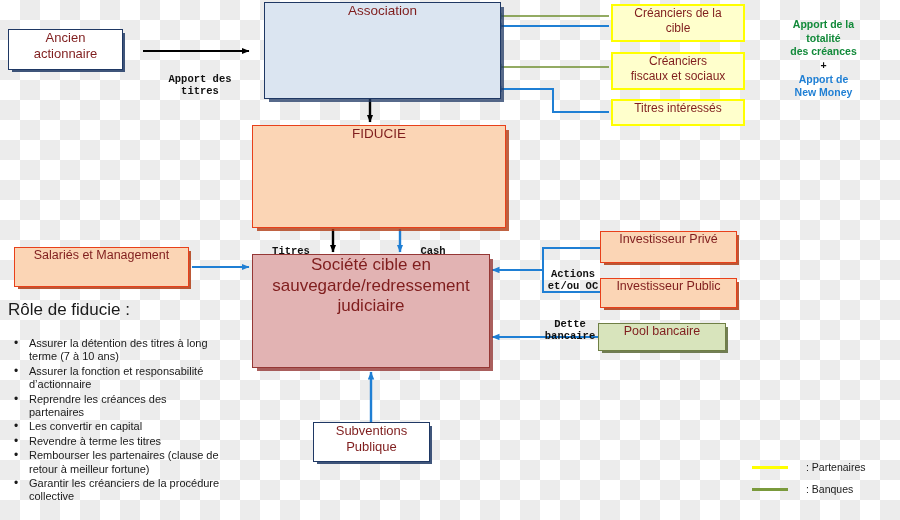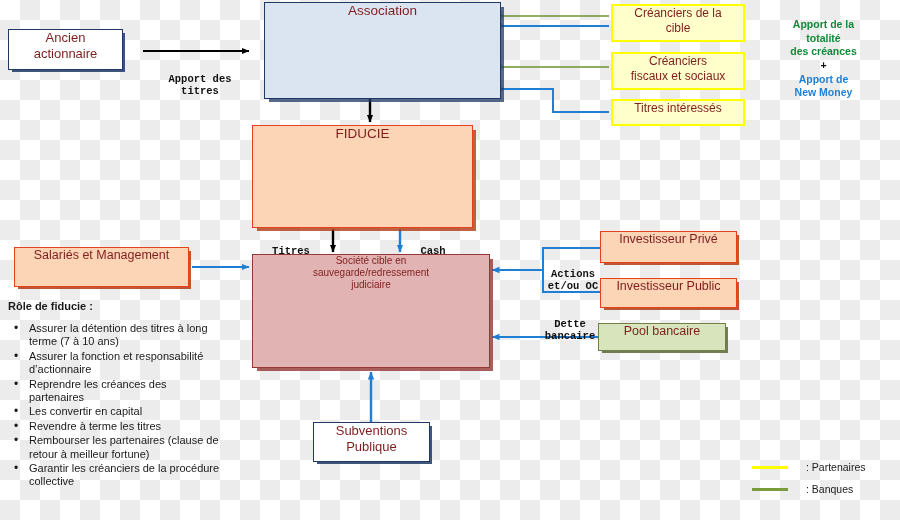--- a/index.html
+++ b/index.html
@@ -57,21 +57,21 @@
   .skin-orange-big {
     background: #fbd5b5;
     border: 1.5px solid #e8401a;
     box-shadow: 4px 4px 0 -1px rgba(176,60,20,0.8);
     font-size: 13.5px;
   }
   .skin-rose {
     background: #e2b3b3;
     border: 1.5px solid #953735;
     box-shadow: 4px 4px 0 -1px rgba(149,55,53,0.8);
-    font-size: 10px;
+    font-size: 17px;
   }
   .skin-orange-sm {
     background: #fbd5b5;
     border: 1.5px solid #e8401a;
     box-shadow: 3px 3px 0 -1px rgba(176,60,20,0.85);
     font-size: 12.5px;
   }
   .skin-yellow {
     background: #ffffcc;
     border: 2.5px solid #ffff00;
@@ -110,23 +110,23 @@
 
   
   #role-panel {
     position: absolute;
     left: 8px;
     top: 300px;
     width: 212px;
     color: #1a1a1a;
   }
   #role-title {
-    font-size: 11px;
-    font-weight: bold;
-    margin-bottom: 10px;
+    font-size: 17px;
+    font-weight: normal;
+    margin-bottom: 17px;
   }
   #role-list {
     margin: 0;
     padding: 0;
     list-style: none;
     font-size: 11px;
     line-height: 1.22;
   }
   #role-list li {
     position: relative;
@@ -211,21 +211,21 @@
 
   <div class="node skin-white" style="left:8px; top:29px; width:115px; height:41px;">
     <span>Ancien
 actionnaire</span>
   </div>
 
   <div class="node skin-blue" style="left:252px; top:2px; width:237px; height:97px;">
     <span>Association</span>
   </div>
 
-  <div class="node skin-orange-big" style="left:252px; top:125px; width:221px; height:103px;">
+  <div class="node skin-orange-big" style="left:252px; top:125px; width:254px; height:103px;">
     <span>FIDUCIE</span>
   </div>
 
   <div class="node skin-rose" style="left:252px; top:254px; width:238px; height:114px;">
     <span>Société cible en
 sauvegarde/redressement
 judiciaire</span>
   </div>
 
   <div class="node skin-orange-sm" style="left:14px; top:247px; width:175px; height:40px;">

